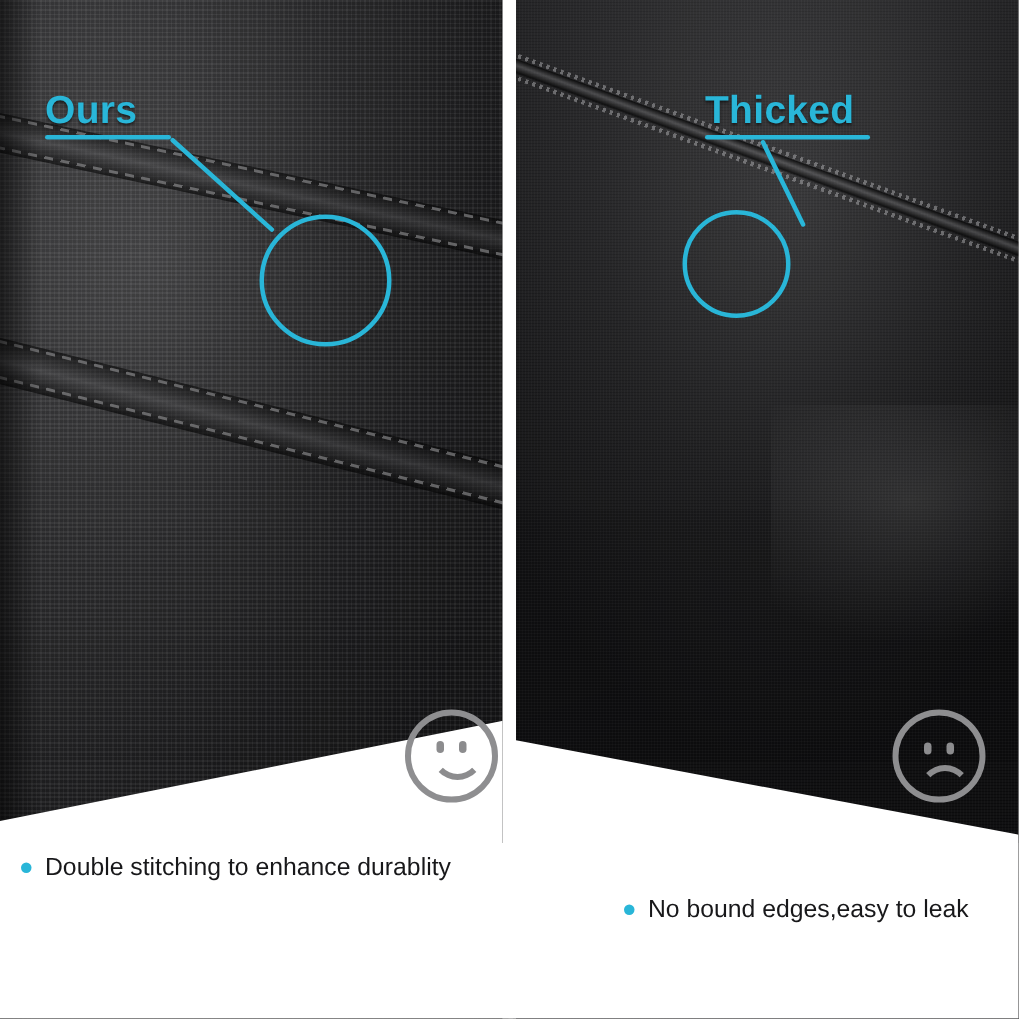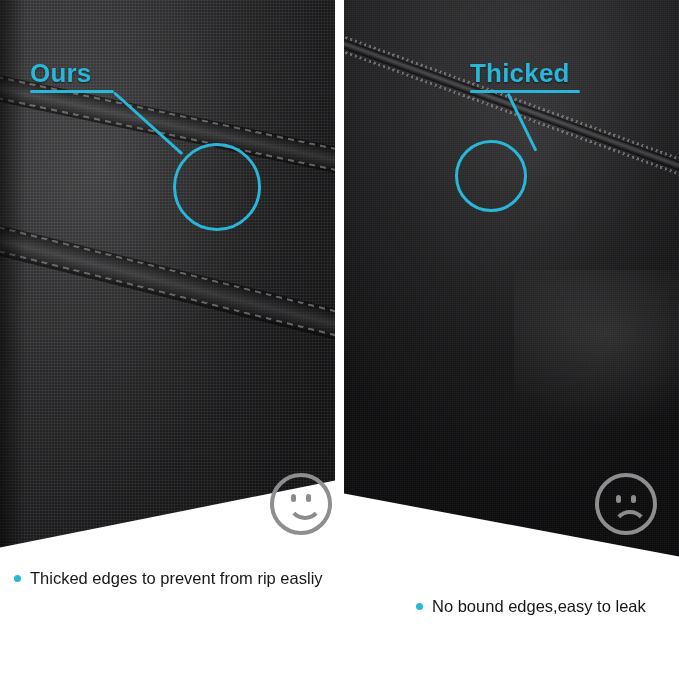--- a/index.html
+++ b/index.html
@@ -343,21 +343,21 @@
     <span class="eye" style="left:17px; top:18px;"></span>
     <span class="eye" style="right:17px; top:18px;"></span>
     <span class="mouth-frown"></span>
   </div>
 
   <div class="captions">
 
     <div class="cap-col left-col">
       <div class="bullet-row">
         <span class="bullet-dot"></span>
-        <span class="bullet-text">Thicked edges to prevent from rip easliy</span>
+        <span class="bullet-text">Double stitching to enhance durablity</span>
       </div>
     </div>
 
     <div class="cap-col right-col">
       <div class="bullet-row">
         <span class="bullet-dot"></span>
         <span class="bullet-text">No bound edges,easy to leak</span>
       </div>
     </div>
 

